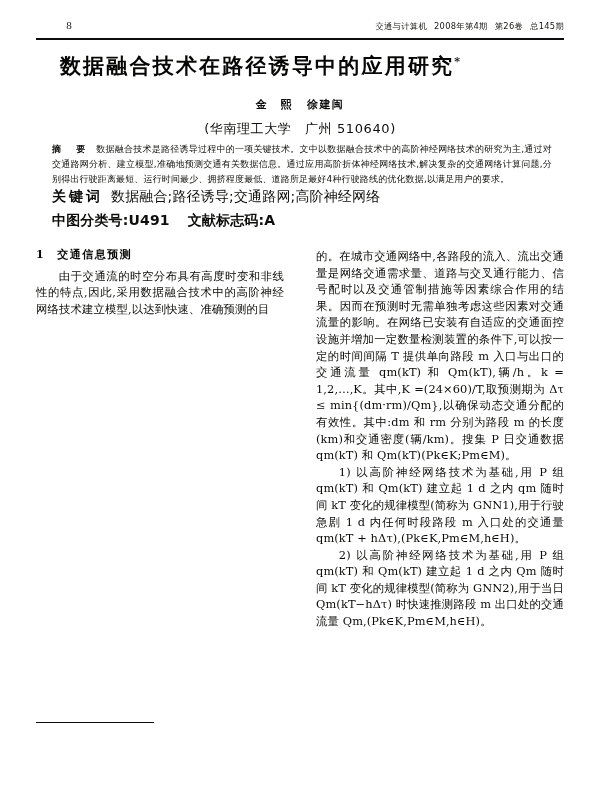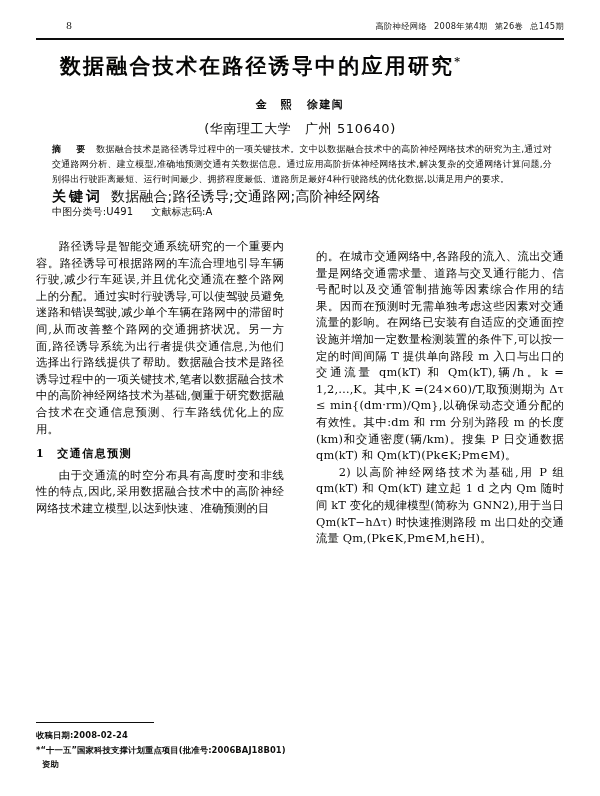--- a/index.html
+++ b/index.html
@@ -119,24 +119,24 @@
     font-weight: bold;
     letter-spacing: 3px;
   }
   .lbl-sp { display: inline-block; width: 8px; }
   .kw {
     margin-top: 1px;
     font-size: 14px;
     line-height: 15px;
   }
   .clc {
-    margin-top: 0;
-    font-size: 10px;
+    margin-top: 9px;
+    font-size: 14px;
     line-height: 15px;
-    font-weight: normal;
+    font-weight: bold;
   }
   .clc .gap { display: inline-block; width: 18px; }
 
   
   .col {
     position: absolute;
     top: 238px;
     width: 248px;
     font-family: "DejaVu Serif", serif;
     font-size: 11.4px;
@@ -193,21 +193,21 @@
   }
 </style>
 </head>
 <body>
 
 <div class="page">
 
   <div class="runhead">
     <span class="folio">8</span>
     <span class="journal-line">
-      <span>高阶神经网络</span><span class="seg">2008年第4期</span><span class="seg">第26卷</span><span class="seg">总145期</span>
+      <span>交通与计算机</span><span class="seg">2008年第4期</span><span class="seg">第26卷</span><span class="seg">总145期</span>
     </span>
   </div>
   <div class="rule"></div>
 
   <div class="title"><span>数据融合技术在路径诱导中的应用研究</span><span class="star">*</span></div>
 
   <div class="authors">
     <span>金　熙</span><span class="gap"></span><span>徐建闽</span>
   </div>
 
@@ -219,29 +219,25 @@
     </div>
     <div class="kw">
       <span class="lbl">关键词</span><span class="lbl-sp"></span><span>数据融合;路径诱导;交通路网;高阶神经网络</span>
     </div>
     <div class="clc">
       <span>中图分类号:U491</span><span class="gap"></span><span>文献标志码:A</span>
     </div>
   </div>
 
   <div class="col left">
-    <p>路径诱导是智能交通系统研究的一个重要内容。路径诱导可根据路网的车流合理地引导车辆行驶,减少行车延误,并且优化交通流在整个路网上的分配。通过实时行驶诱导,可以使驾驶员避免迷路和错误驾驶,减少单个车辆在路网中的滞留时间,从而改善整个路网的交通拥挤状况。另一方面,路径诱导系统为出行者提供交通信息,为他们选择出行路线提供了帮助。数据融合技术是路径诱导过程中的一项关键技术,笔者以数据融合技术中的高阶神经网络技术为基础,侧重于研究数据融合技术在交通信息预测、行车路线优化上的应用。</p>
     <h2 class="sec"><span class="num">1</span><span>交通信息预测</span></h2>
     <p>由于交通流的时空分布具有高度时变和非线性的特点,因此,采用数据融合技术中的高阶神经网络技术建立模型,以达到快速、准确预测的目</p>
   </div>
 
   <div class="col right">
     <p class="noind">的。在城市交通网络中,各路段的流入、流出交通量是网络交通需求量、道路与交叉通行能力、信号配时以及交通管制措施等因素综合作用的结果。因而在预测时无需单独考虑这些因素对交通流量的影响。在网络已安装有自适应的交通面控设施并增加一定数量检测装置的条件下,可以按一定的时间间隔 T 提供单向路段 m 入口与出口的交通流量 qm(kT) 和 Qm(kT),辆/h。k = 1,2,…,K。其中,K =(24×60)/T,取预测期为 Δτ ≤ min{(dm·rm)/Qm},以确保动态交通分配的有效性。其中:dm 和 rm 分别为路段 m 的长度(km)和交通密度(辆/km)。搜集 P 日交通数据 qm(kT) 和 Qm(kT)(Pk∈K;Pm∈M)。</p>
+    <p>1) 以高阶神经网络技术为基础,用 P 组 qm(kT) 和 Qm(kT) 建立起 1 d 之内 qm 随时间 kT 变化的规律模型(简称为 GNN1),用于行驶急剧 1 d 内任何时段路段 m 入口处的交通量 qm(kT + hΔτ),(Pk∈K,Pm∈M,h∈H)。</p>
     <p>2) 以高阶神经网络技术为基础,用 P 组 qm(kT) 和 Qm(kT) 建立起 1 d 之内 Qm 随时间 kT 变化的规律模型(简称为 GNN2),用于当日 Qm(kT−hΔτ) 时快速推测路段 m 出口处的交通流量 Qm,(Pk∈K,Pm∈M,h∈H)。</p>
   </div>
 
   <div class="fn-rule"></div>
-  <div class="footnotes">
-    <div class="fn">收稿日期:2008-02-24</div>
-    <div class="fn2">*“十一五”国家科技支撑计划重点项目(批准号:2006BAJ18B01)资助</div>
-  </div>
 
 </div>
 
 </body></html>

